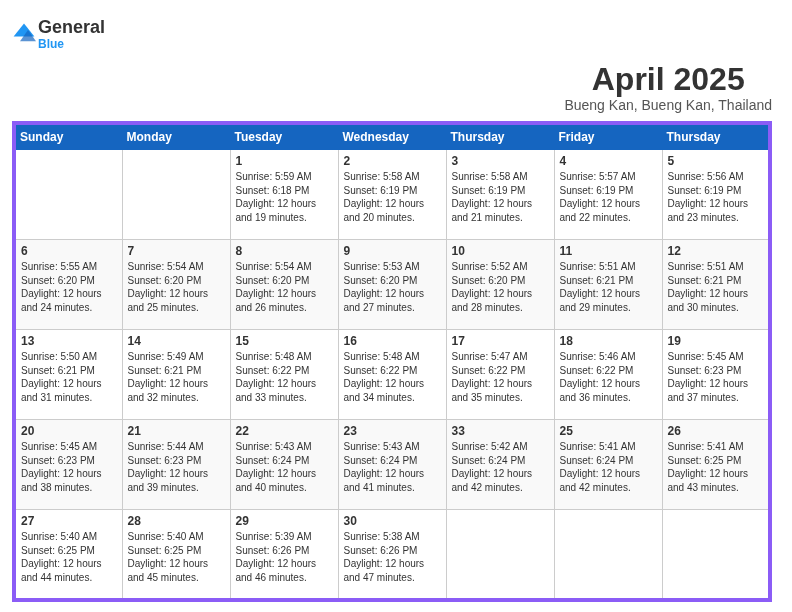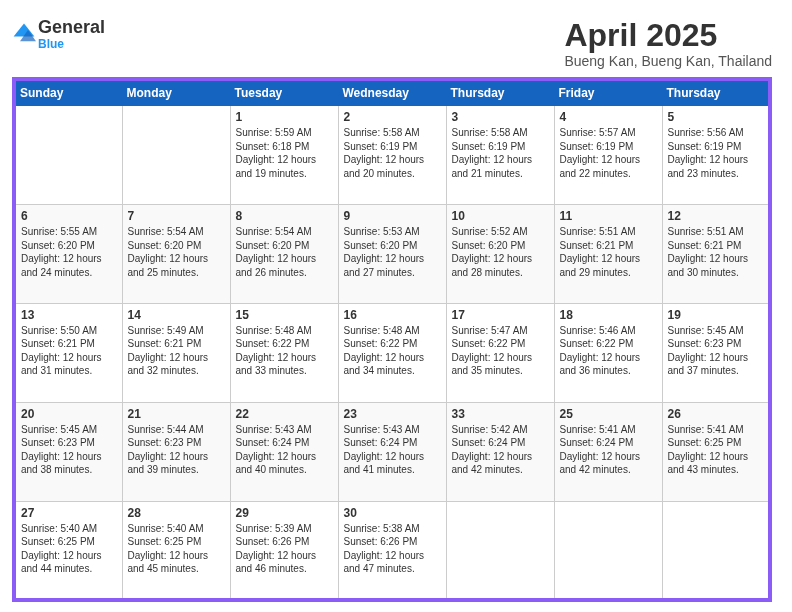--- a/index.html
+++ b/index.html
@@ -41,21 +41,22 @@
       font-size: 12px;
       font-weight: bold;
       color: #2196F3;
     }
     .logo-icon {
       width: 24px;
       height: 24px;
       margin-right: 2px;
     }
     .title-block {
-      text-align: left;
+      text-align: center;
+      margin-top: 44px;
     }
     .month-title {
       font-size: 32px;
       font-weight: bold;
       color: #333;
       line-height: 1.1;
     }
     .location {
       font-size: 14px;
       color: #555;

